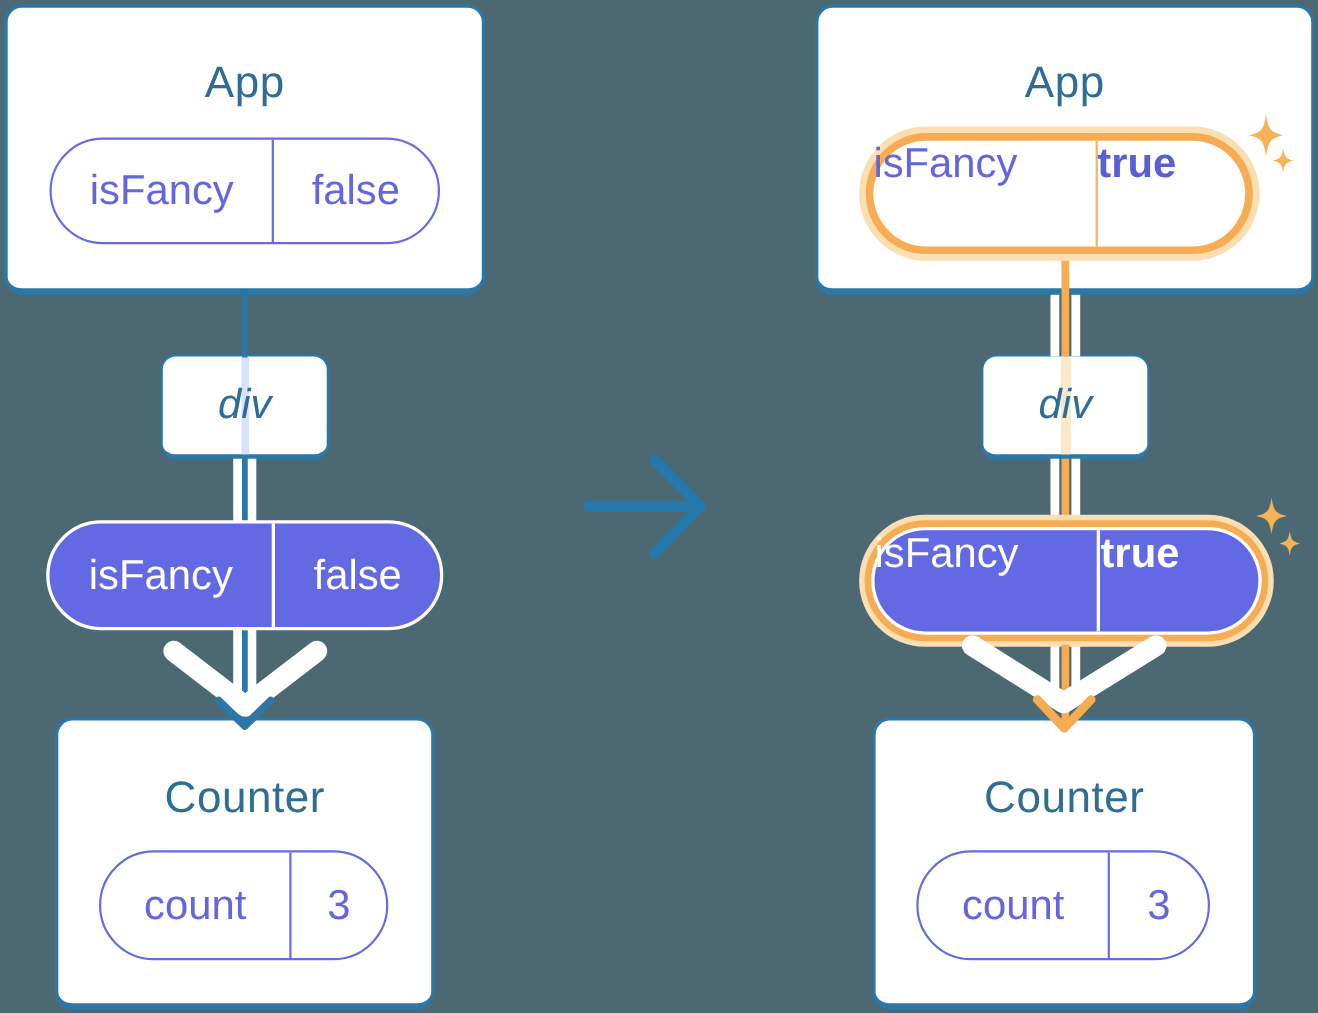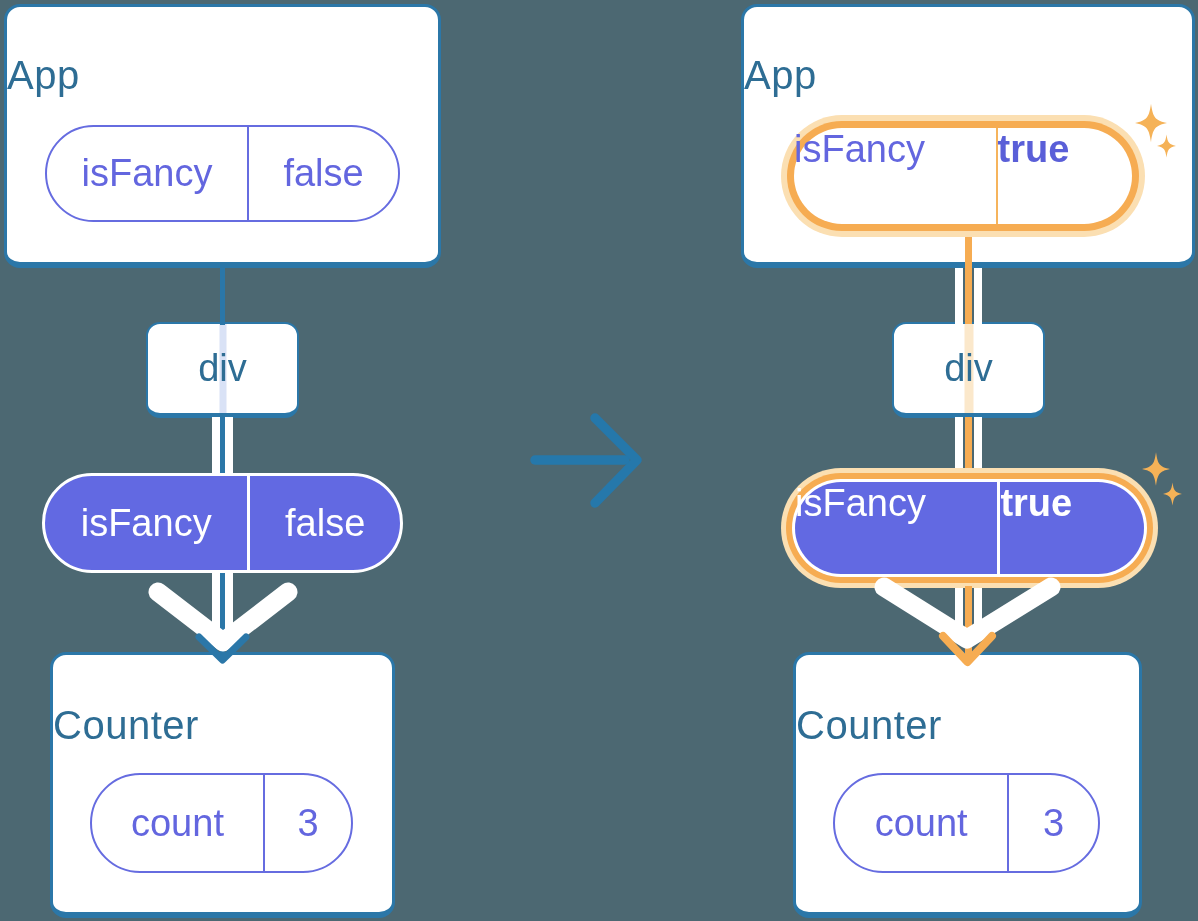--- a/index.html
+++ b/index.html
@@ -8,26 +8,26 @@
     background:#4c6872;
     font-family:"Liberation Sans",sans-serif;
   }
   
   .card{
     position:absolute;background:#fff;box-sizing:border-box;
     border:3px solid #2b77a8;border-bottom-width:6px;border-radius:16px;
     z-index:1;
   }
   .card-title{
-    text-align:left;font-size:40px;line-height:48px;color:#2e6d94;
+    text-align:center;font-size:40px;line-height:48px;color:#2e6d94;
     font-weight:500;letter-spacing:.5px;
   }
   .div-card{border-width:2.5px;border-bottom-width:5px;border-radius:14px;
     display:flex;align-items:center;justify-content:center;}
-  .div-label{position:relative;z-index:2;font-size:38px;color:#2e6d94;font-weight:500;}
+  .div-label{position:relative;z-index:2;font-size:38px;color:#2e6d94;font-weight:500;font-style:italic;}
   .inner-line{position:absolute;top:0;bottom:0;left:50%;transform:translateX(-50%);z-index:1;}
   
   .pill{position:absolute;display:flex;box-sizing:border-box;border-radius:60px;
     font-size:38px;z-index:3;}
   .pill .seg{display:flex;align-items:center;justify-content:center;box-sizing:border-box;}
   .pill-outline{background:#fff;border:2.5px solid #666ce0;color:#6366df;}
   .pill-outline .seg + .seg{border-left:2.5px solid #666ce0;}
   .pill-filled{background:#6269e2;border:3px solid #fff;color:#fff;border-radius:52px;}
   .pill-filled .seg + .seg{border-left:3px solid #fff;}
   .glow{position:absolute;box-sizing:border-box;background:#fbdfb2;border-radius:62px;padding:6px;z-index:3;}

